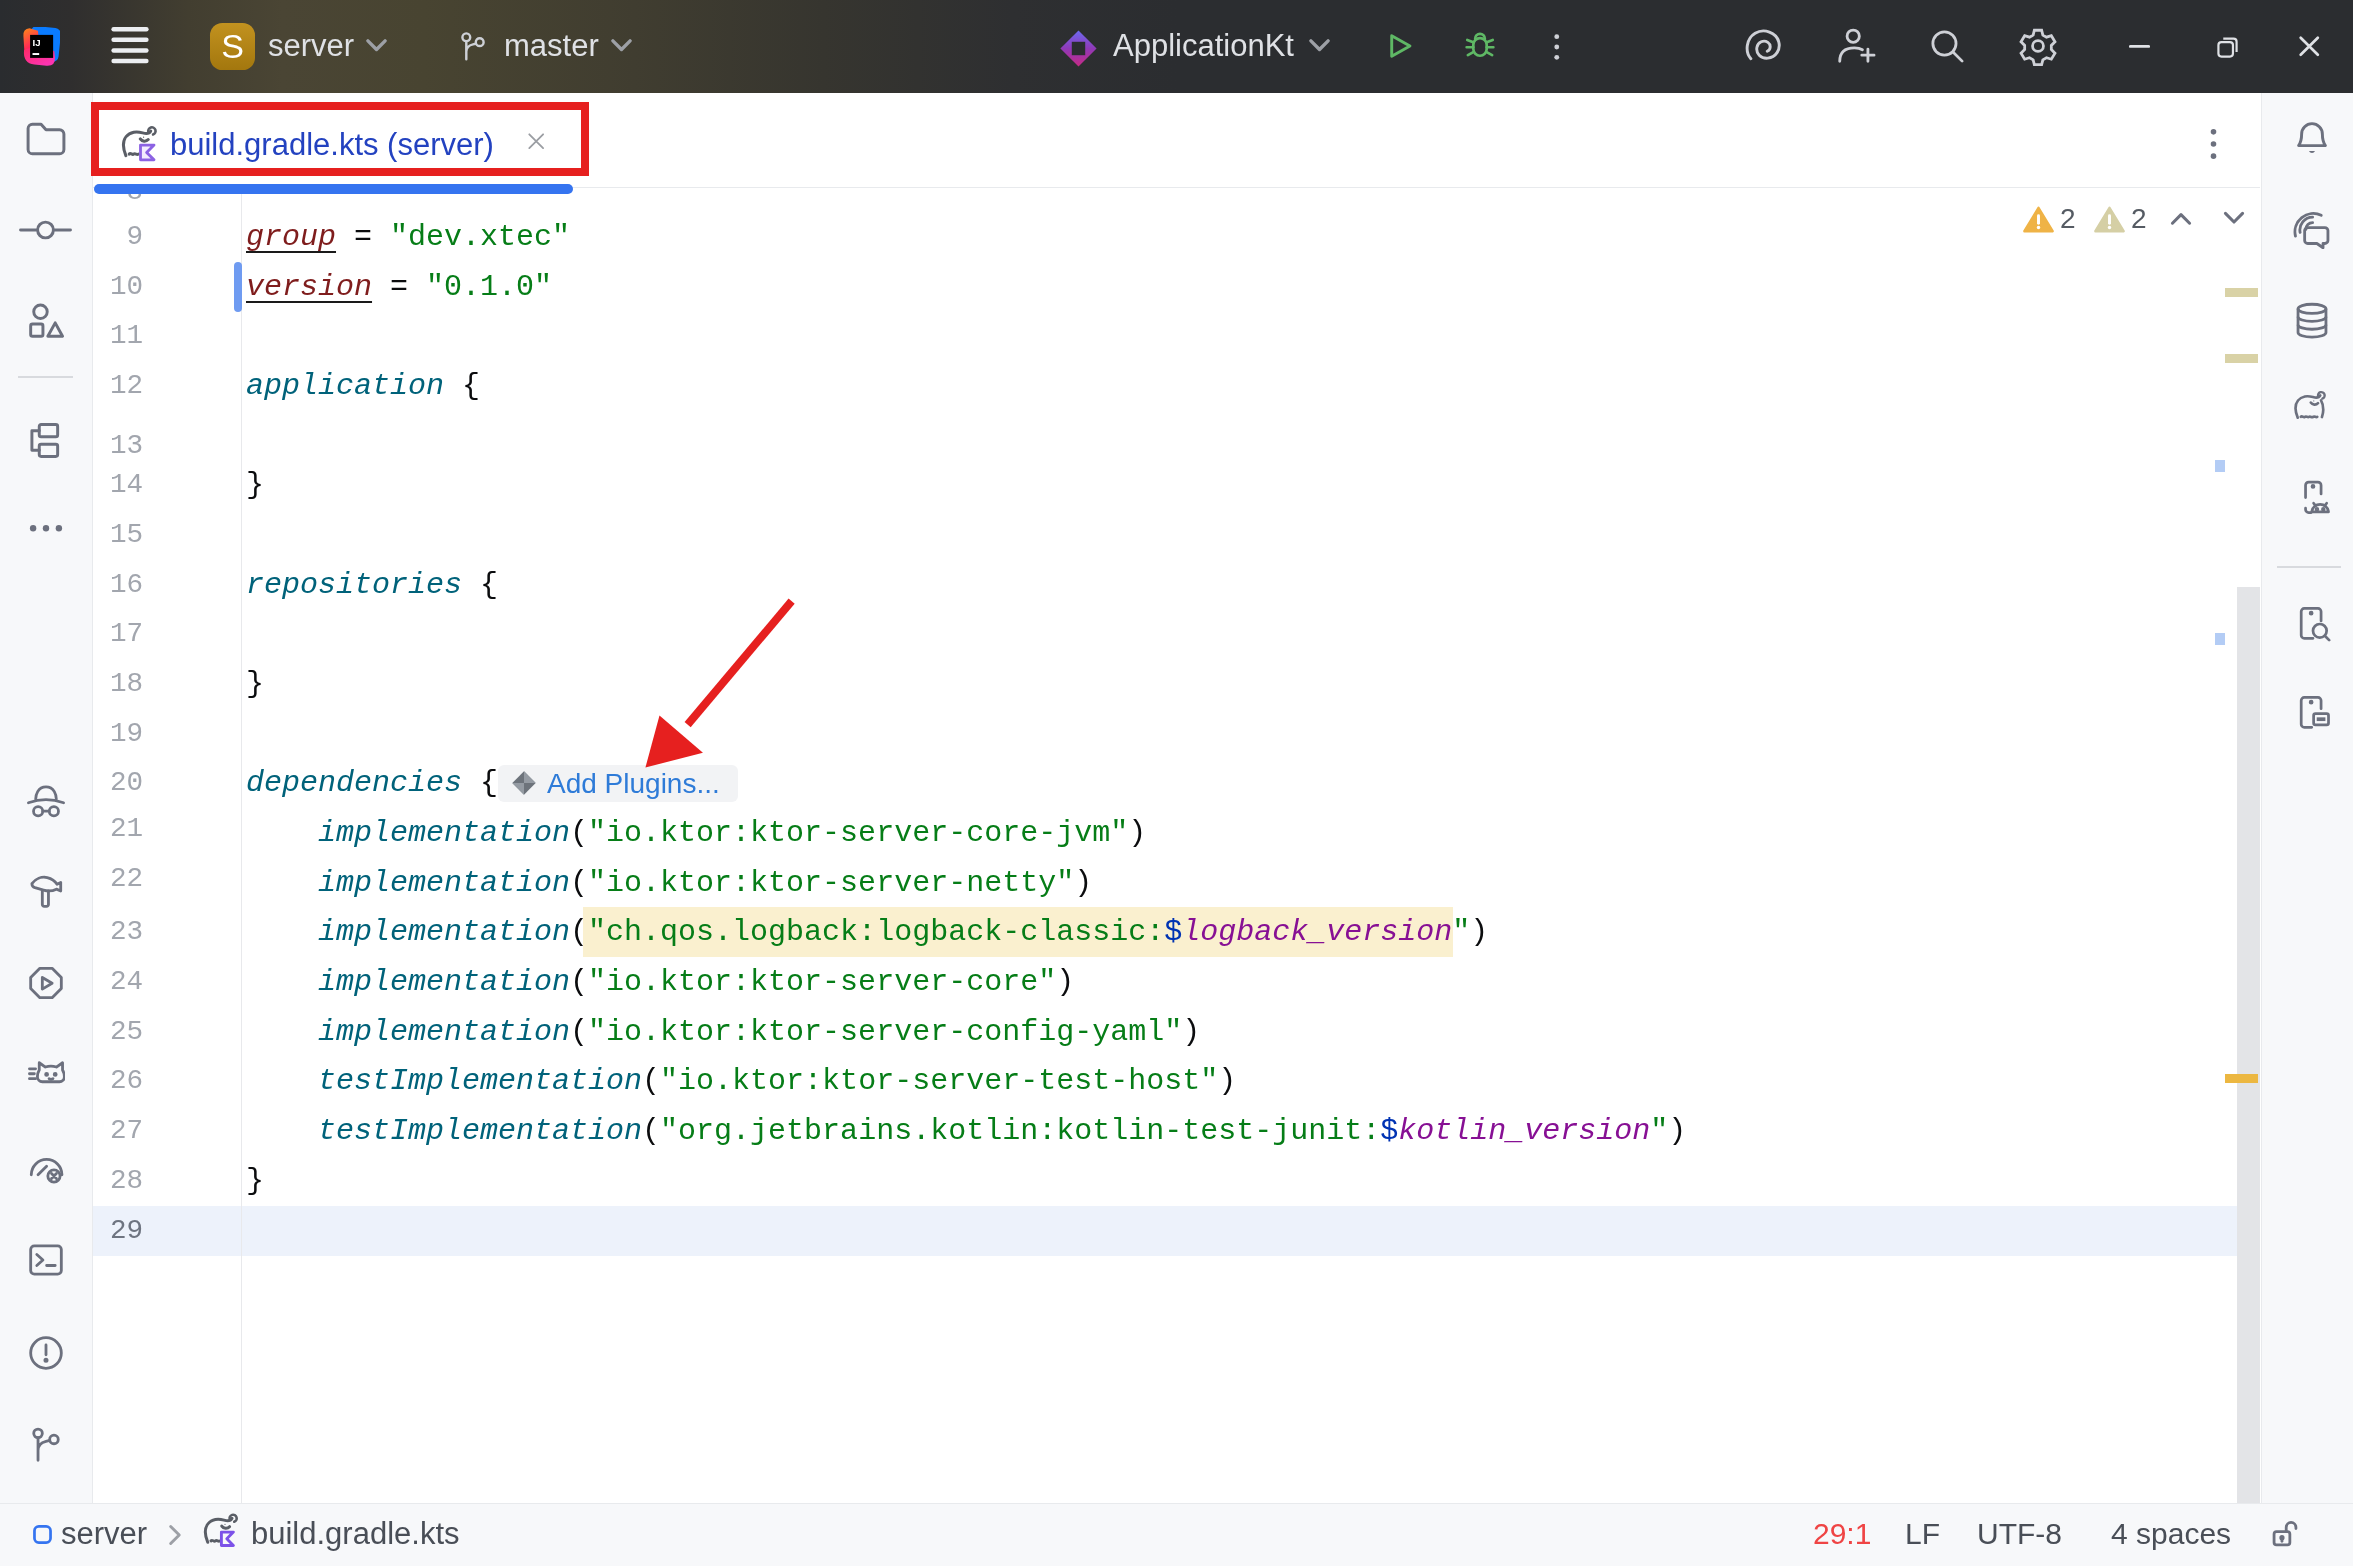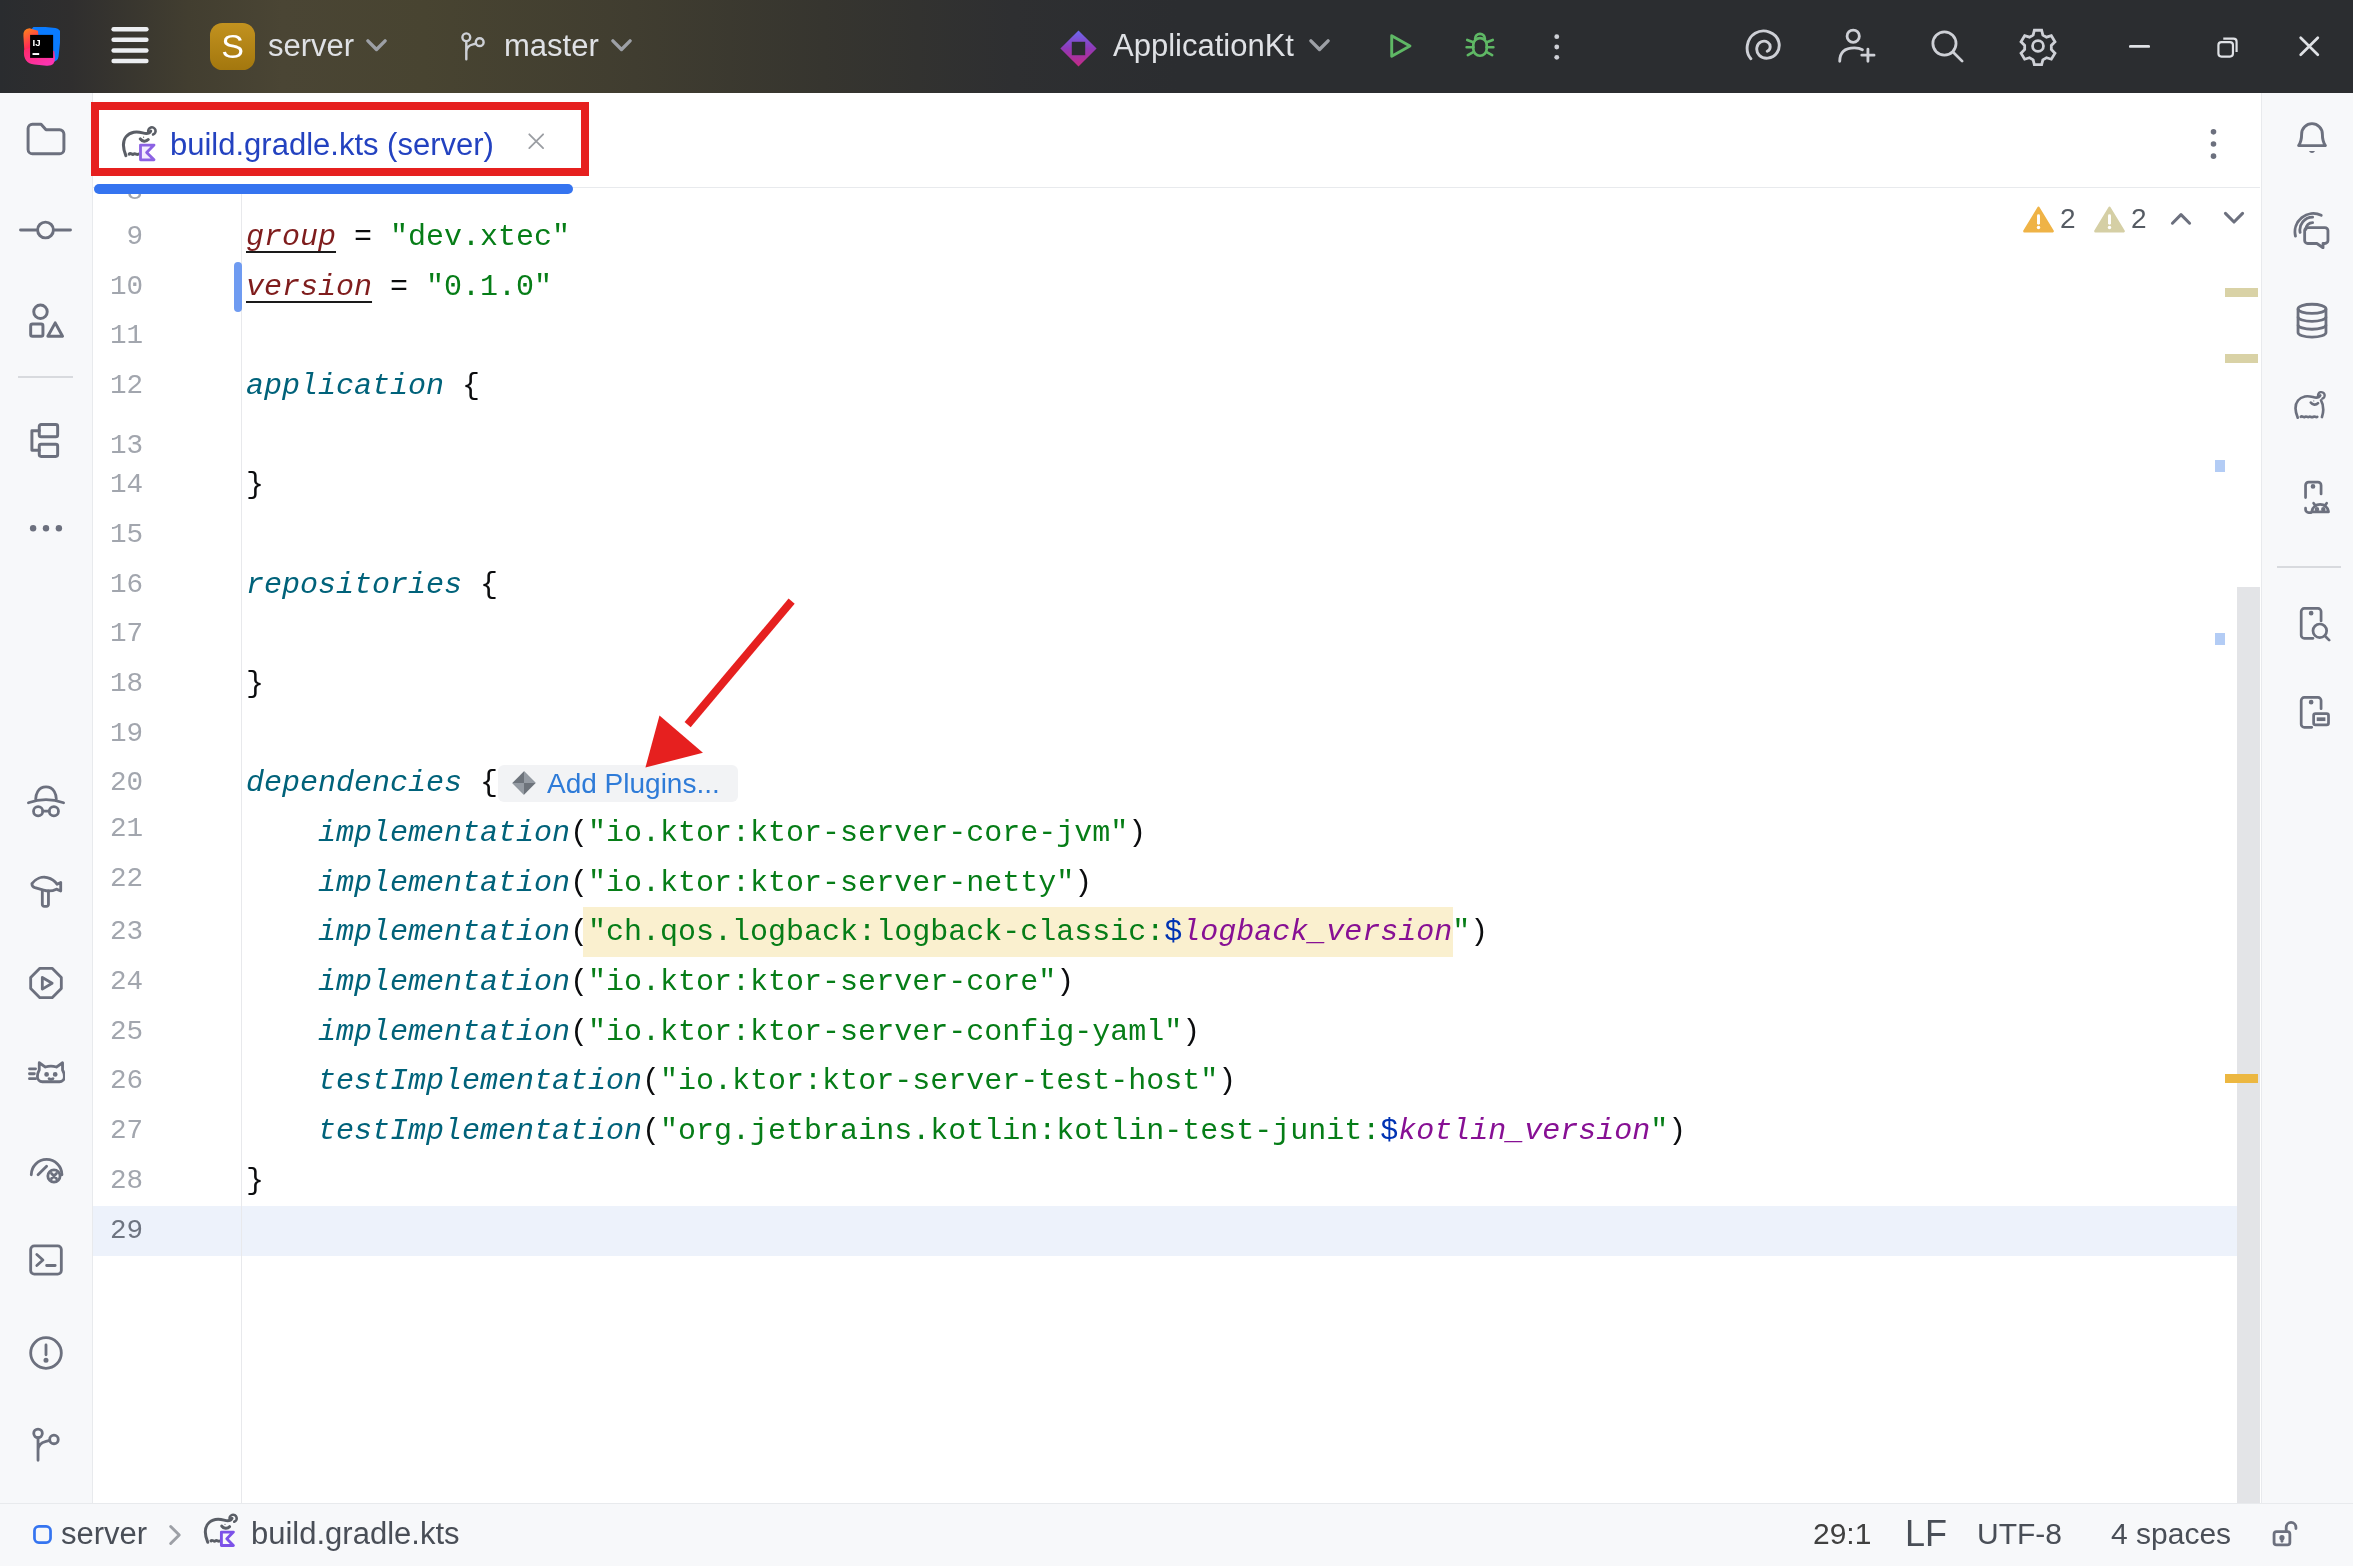--- a/index.html
+++ b/index.html
@@ -344,22 +344,22 @@
   <g fill="none" stroke="#5a5e66" stroke-width="2.5" stroke-linecap="round">
     <path d="M5.6 26.5 C4.4 23.6 3.6 21 3.6 18 C3.6 12.6 6.8 8.6 12 7.5 C16.7 6.5 19.6 8.6 22.2 8.6 C24 8.6 25.2 7.8 25.8 6.6"></path>
     <path d="M23.9 7.4 A3 3 0 1 1 27.7 9.4" stroke-width="2.1"></path>
     <path d="M8.3 25.3 c1.2 -1.3 2.4 1 3.7 0 c1.3 -1 2.3 0.9 3.6 0.1"></path>
     <circle cx="20" cy="11.5" r="0.5" fill="#5a5e66" stroke="none"></circle>
     <path d="M23.8 13.5 c-1.8 2 -5 1.7 -6.5 -0.5"></path>
   </g>
   <path d="M17 18 h10 l-5.5 5.6 5.5 5.6 h-10 z" fill="none" stroke="#7c52e8" stroke-width="2.4" stroke-linejoin="round"></path>
 </svg>
 <div style="position:absolute;left:251px;top:1515px;height:38px;line-height:38px;font-size:31px;color:#494e57;">build.gradle.kts</div>
-<div style="position:absolute;left:1813px;top:1515px;height:38px;line-height:38px;font-size:30px;color:#404040;">29:1</div>
-<div style="position:absolute;left:1905px;top:1515px;height:38px;line-height:38px;font-size:36px;color:#494e57;">LF</div>
+<div style="position:absolute;left:1813px;top:1515px;height:38px;line-height:38px;font-size:30px;color:#ef4444;">29:1</div>
+<div style="position:absolute;left:1905px;top:1515px;height:38px;line-height:38px;font-size:30px;color:#494e57;">LF</div>
 <div style="position:absolute;left:1977px;top:1515px;height:38px;line-height:38px;font-size:30px;color:#494e57;">UTF-8</div>
 <div style="position:absolute;left:2111px;top:1515px;height:38px;line-height:38px;font-size:30px;color:#494e57;">4 spaces</div>
 <svg style="left:2268px;top:1517px;" width="34" height="34" viewBox="0 0 28 28">
   <g fill="none" stroke="#6c707e" stroke-width="2.3" stroke-linecap="round">
     <rect x="5" y="12" width="13" height="11" rx="2"></rect>
     <path d="M15 12 v-3.5 a4 4 0 0 1 8 0 v1"></path>
     <circle cx="11.5" cy="17" r="1" fill="#6c707e"></circle>
       <line x1="11.5" y1="18" x2="11.5" y2="20"></line>
   </g>
 </svg>

